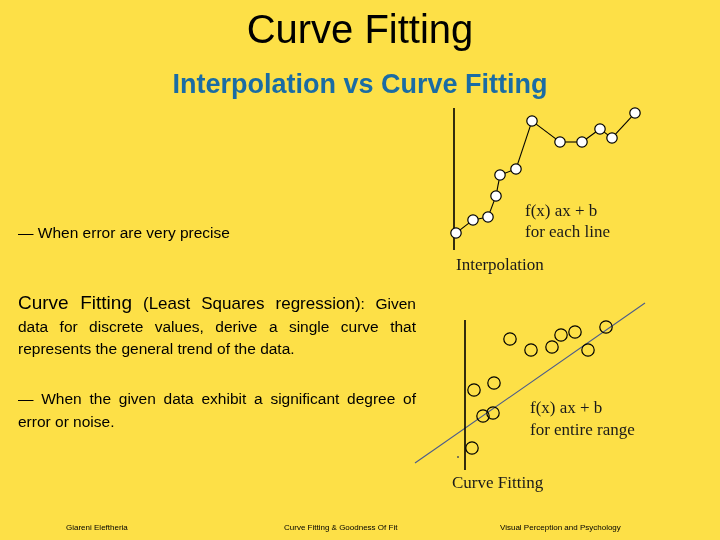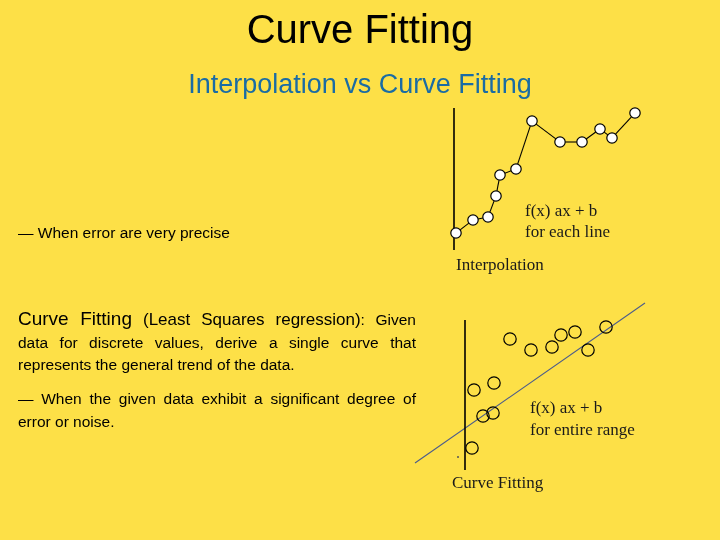--- a/index.html
+++ b/index.html
@@ -32,21 +32,21 @@
     letter-spacing: 0px;
   }
   #subtitle {
     position: absolute;
     left: 0;
     top: 68px;
     width: 720px;
     text-align: center;
     font-size: 27px;
     line-height: 32px;
-    font-weight: normal;
+    font-weight: bold;
     color: #1a6ca4;
   }
 
   
   .body-col {
     position: absolute;
     left: 18px;
     width: 398px;
   }
   .para {
@@ -63,21 +63,21 @@
   }
   .dash-line {
     font-size: 15.5px;
     line-height: 22.5px;
     text-align: justify;
     color: #000000;
   }
 
   #block-interpolation { top: 110px; }
   #interp-dash { position: absolute; left: 18px; top: 222px; width: 398px; }
-  #block-curvefit { top: 308px; }
+  #block-curvefit { top: 292px; }
   #curve-dash { position: absolute; left: 18px; top: 388px; width: 398px; }
 
   
   .figure {
     position: absolute;
   }
   #fig-interpolation {
     left: 440px;
     top: 100px;
     width: 280px;
@@ -191,14 +191,19 @@
           <circle cx="188" cy="65" r="6.2"></circle>
           <circle cx="206" cy="42" r="6.2"></circle>
         </g>
       <circle cx="58" cy="172" r="1" fill="#555555"></circle>
       <text class="fig-formula" x="130" y="128">f(x)    ax + b</text>
       <text class="fig-formula" x="130" y="150">for entire range</text>
       <text class="fig-caption" x="52" y="203">Curve Fitting</text>
     </svg>
   </div>
 
+  <div id="footer">
+    <div class="f-item" id="footer-left">Giareni Eleftheria</div>
+    <div class="f-item" id="footer-center">Curve Fitting &amp; Goodness Of Fit</div>
+    <div class="f-item" id="footer-right">Visual Perception and Psychology</div>
+  </div>
 
 </div>
 
 </body></html>

